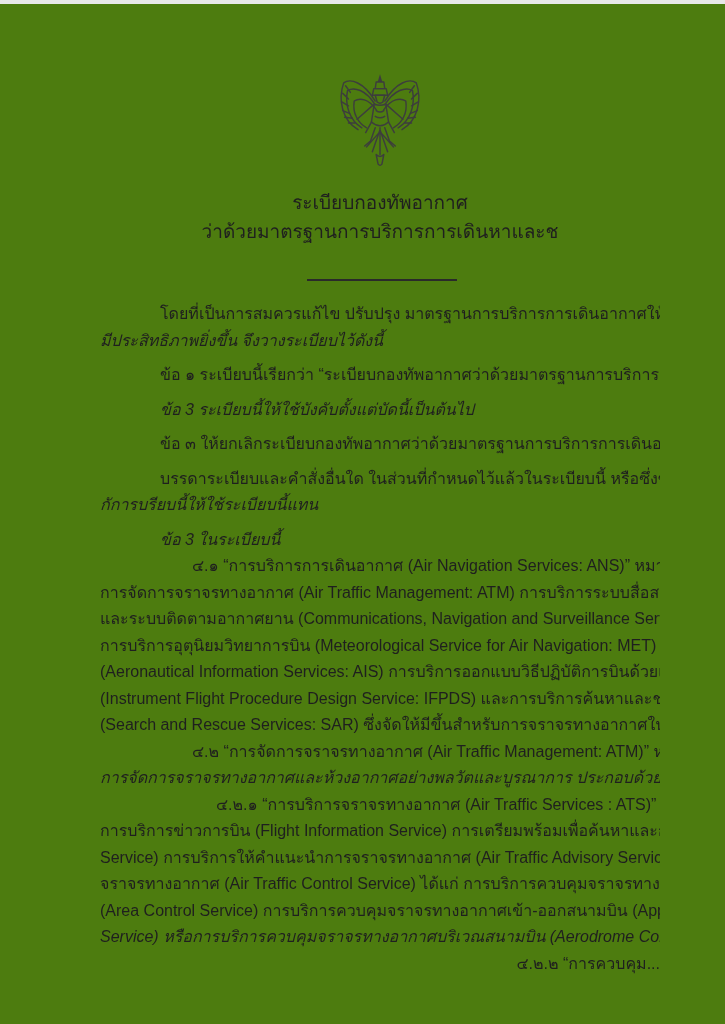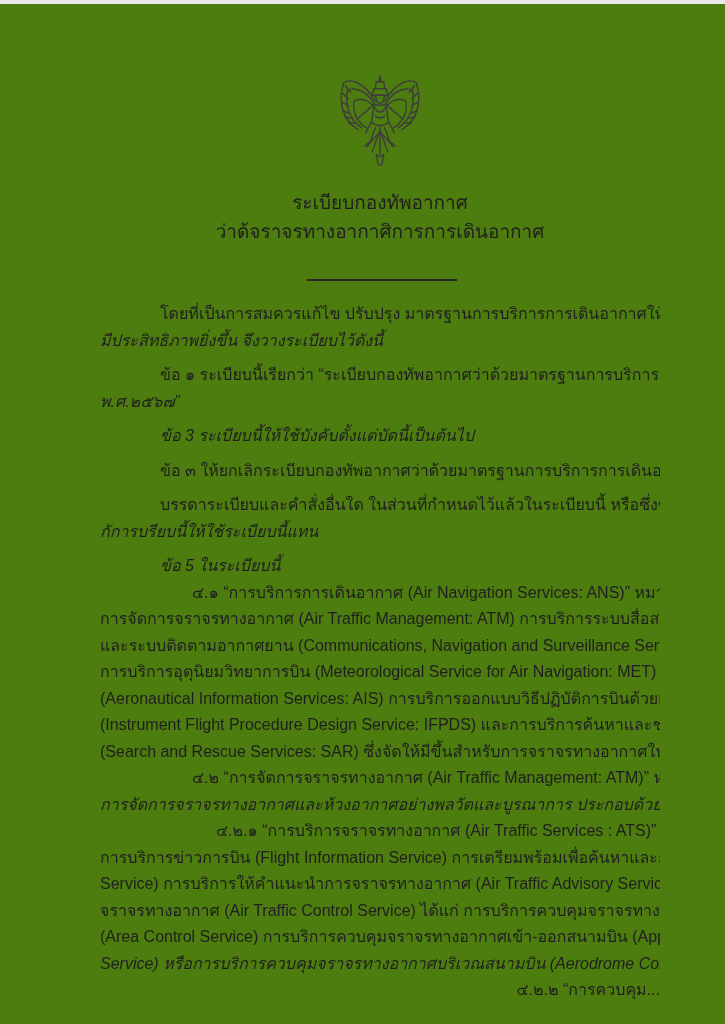--- a/index.html
+++ b/index.html
@@ -95,35 +95,34 @@
         <path d="M40 58 L35 72 L29 77 M50 58 L55 72 L61 77"></path>
 
         <path d="M45 58 L45 86 M45 60 L37 83 M45 60 L53 83 M45 62 L31 78 M45 62 L59 78"></path>
         <path d="M41 86 Q45 90 49 86 L47 96 Q45 98.5 43 96 Z"></path>
       </g>
     </svg>
   </div>
 
   <div class="title-block">
     <div class="title-line">ระเบียบกองทัพอากาศ</div>
-    <div class="title-line">ว่าด้จราจรทางอากาศิการการเดินอากาศ</div>
+    <div class="title-line">ว่าด้วยมาตรฐานการบริการการเดินหาและช</div>
   </div>
 
   <div class="divider"></div>
 
   <div class="body-block">
       <div class="line ind-level1 al-justify para">โดยที่เป็นการสมควรแก้ไข ปรับปรุง มาตรฐานการบริการการเดินอากาศให้เหมาะสม</div>
       <div class="line ind-none al-left">มีประสิทธิภาพยิ่งขึ้น จึงวางระเบียบไว้ดังนี้</div>
       <div class="line ind-level1 al-justify para">ข้อ ๑  ระเบียบนี้เรียกว่า “ระเบียบกองทัพอากาศว่าด้วยมาตรฐานการบริการการเดินอากาศ</div>
-      <div class="line ind-none al-left">พ.ศ.๒๕๖๗”</div>
       <div class="line ind-level1 al-left para">ข้อ 3  ระเบียบนี้ให้ใช้บังคับตั้งแต่บัดนี้เป็นต้นไป</div>
       <div class="line ind-level1 al-justify para">ข้อ ๓  ให้ยกเลิกระเบียบกองทัพอากาศว่าด้วยมาตรฐานการบริการการเดินอากาศ พ.ศ.๒๕๖๕</div>
       <div class="line ind-level1 al-justify para">บรรดาระเบียบและคำสั่งอื่นใด ในส่วนที่กำหนดไว้แล้วในระเบียบนี้ หรือซึ่งขัดหรือแย้ง</div>
       <div class="line ind-none al-left">กัการบรียบนี้ให้ใช้ระเบียบนี้แทน</div>
-      <div class="line ind-level1 al-left para">ข้อ 5  ในระเบียบนี้</div>
+      <div class="line ind-level1 al-left para">ข้อ 3  ในระเบียบนี้</div>
       <div class="line ind-level2 al-justify">๔.๑  “การบริการการเดินอากาศ (Air Navigation Services: ANS)” หมายความว่า</div>
       <div class="line ind-none al-justify">การจัดการจราจรทางอากาศ (Air Traffic Management: ATM) การบริการระบบสื่อสาร ระบบช่วยการเดินอากาศ</div>
       <div class="line ind-none al-justify">และระบบติดตามอากาศยาน (Communications, Navigation and Surveillance Services: CNS)</div>
       <div class="line ind-none al-justify">การบริการอุตุนิยมวิทยาการบิน (Meteorological Service for Air Navigation: MET) การบริการข่าวสารการบิน</div>
       <div class="line ind-none al-justify">(Aeronautical Information Services: AIS) การบริการออกแบบวิธีปฏิบัติการบินด้วยเครื่องวัดประกอบการบิน</div>
       <div class="line ind-none al-justify">(Instrument Flight Procedure Design Service: IFPDS) และการบริการค้นหาและช่วยเหลืออากาศยานประสบภัย</div>
       <div class="line ind-none al-justify">(Search and Rescue Services: SAR) ซึ่งจัดให้มีขึ้นสำหรับการจราจรทางอากาศในทุกช่วงของการปฏิบัติการบิน</div>
       <div class="line ind-level2 al-justify">๔.๒  “การจัดการจราจรทางอากาศ (Air Traffic Management: ATM)” หมายความว่า</div>
       <div class="line ind-none al-left">การจัดการจราจรทางอากาศและห้วงอากาศอย่างพลวัตและบูรณาการ ประกอบด้วยเรื่องดังต่อไปนี้</div>
       <div class="line ind-level3 al-justify">๔.๒.๑  “การบริการจราจรทางอากาศ (Air Traffic Services : ATS)” หมายความว่า</div>

